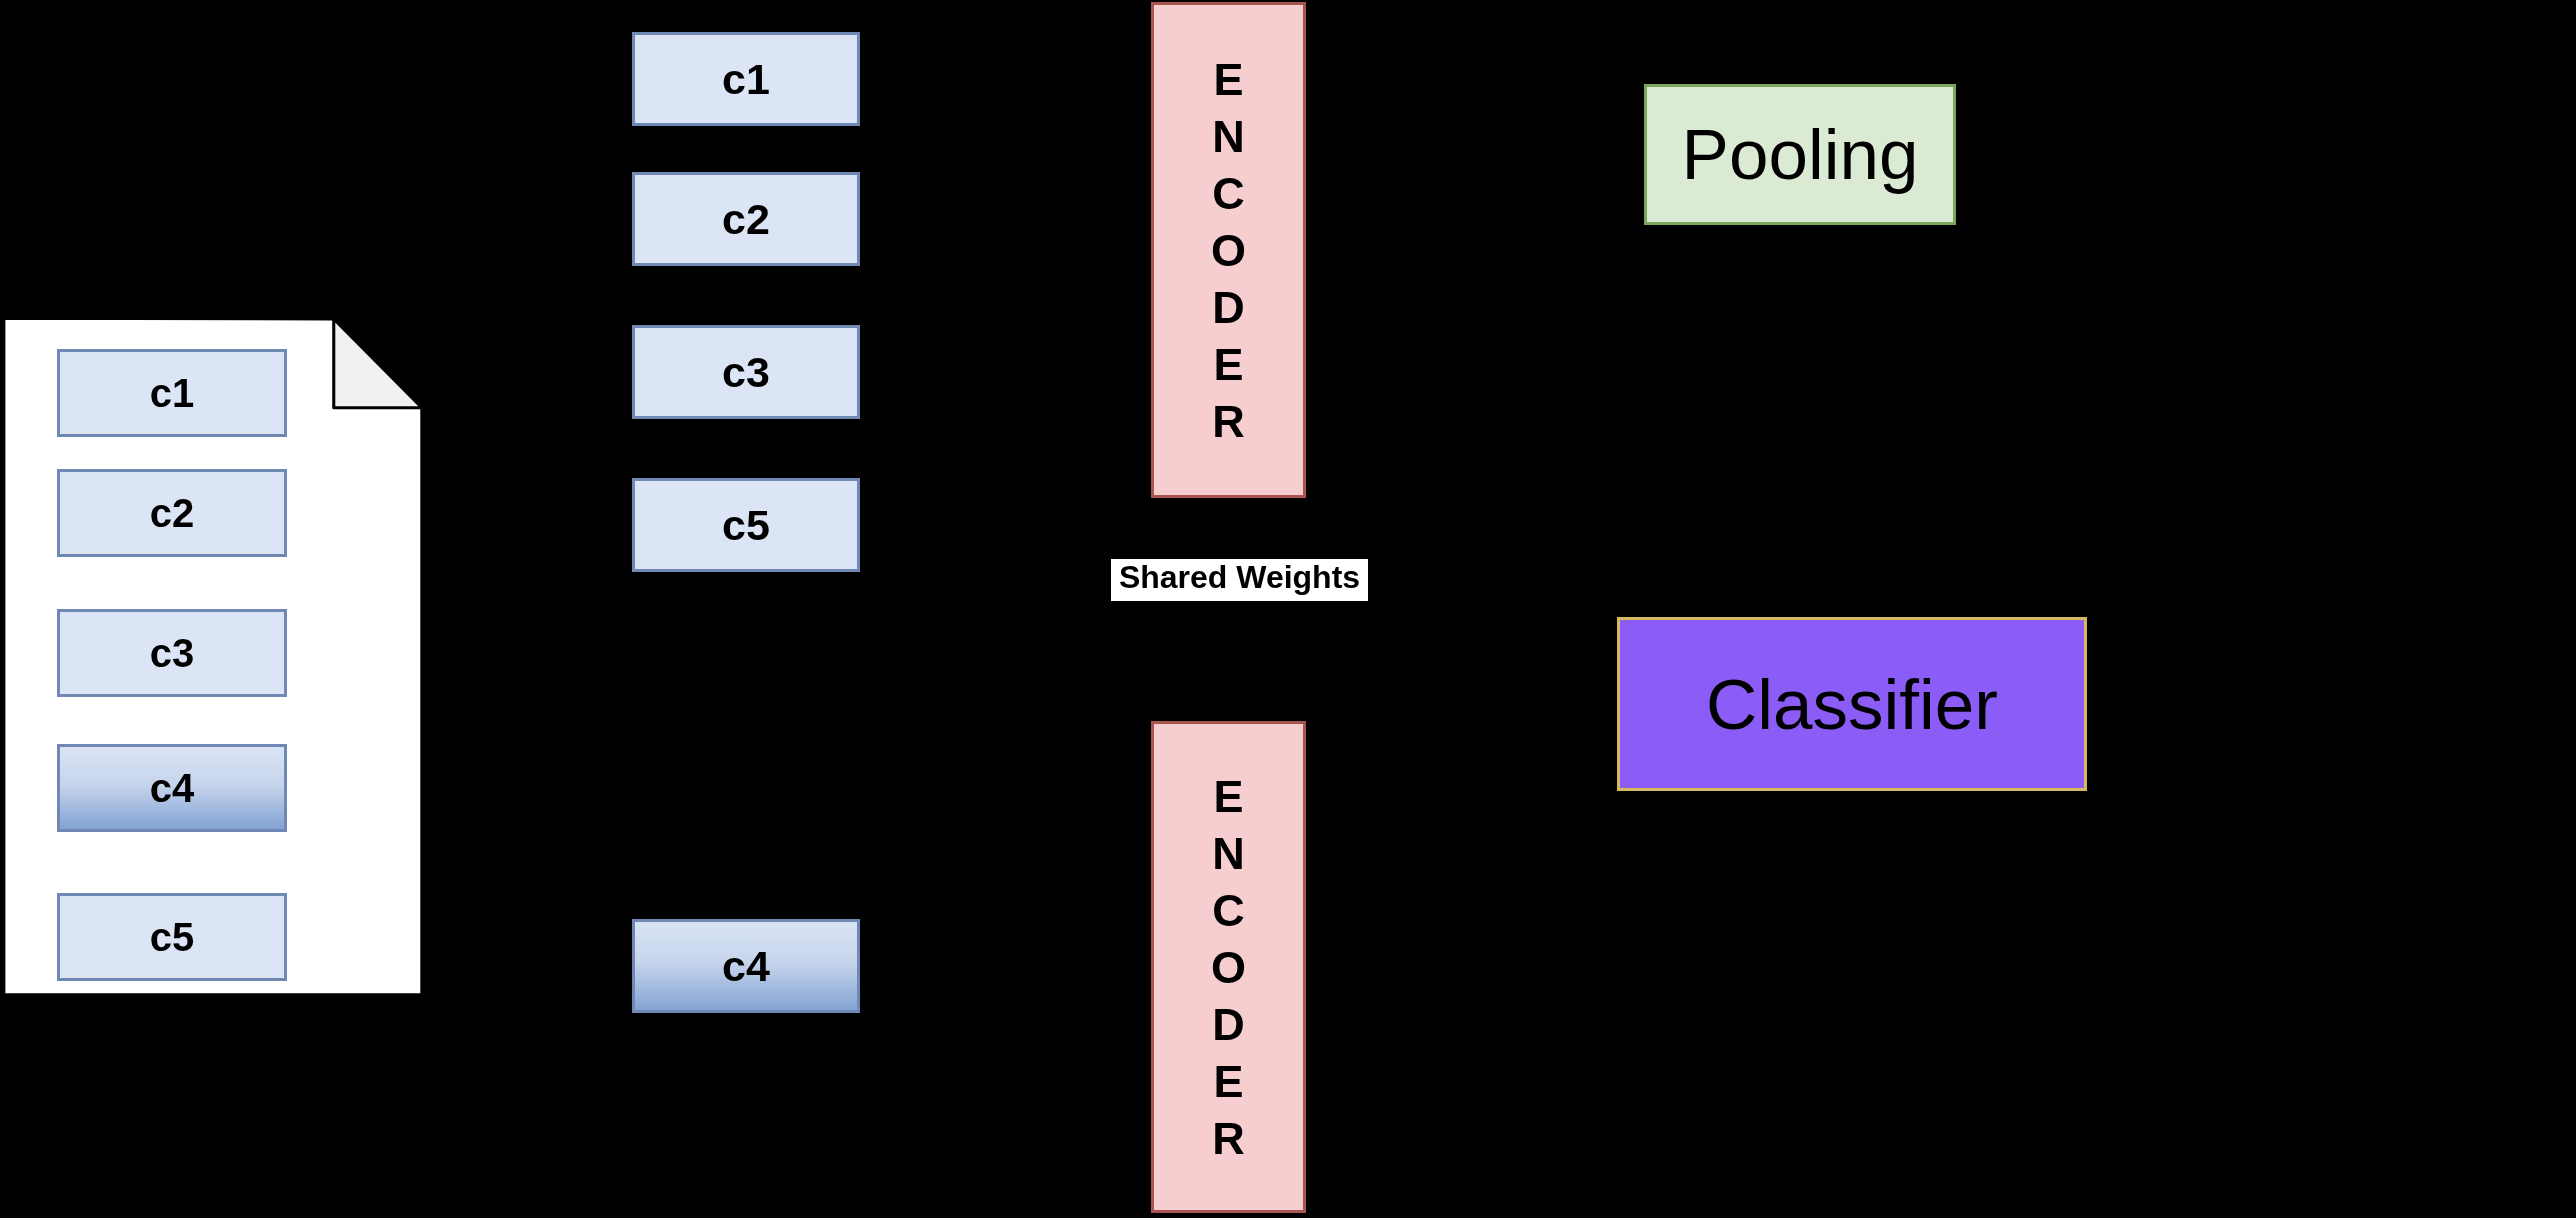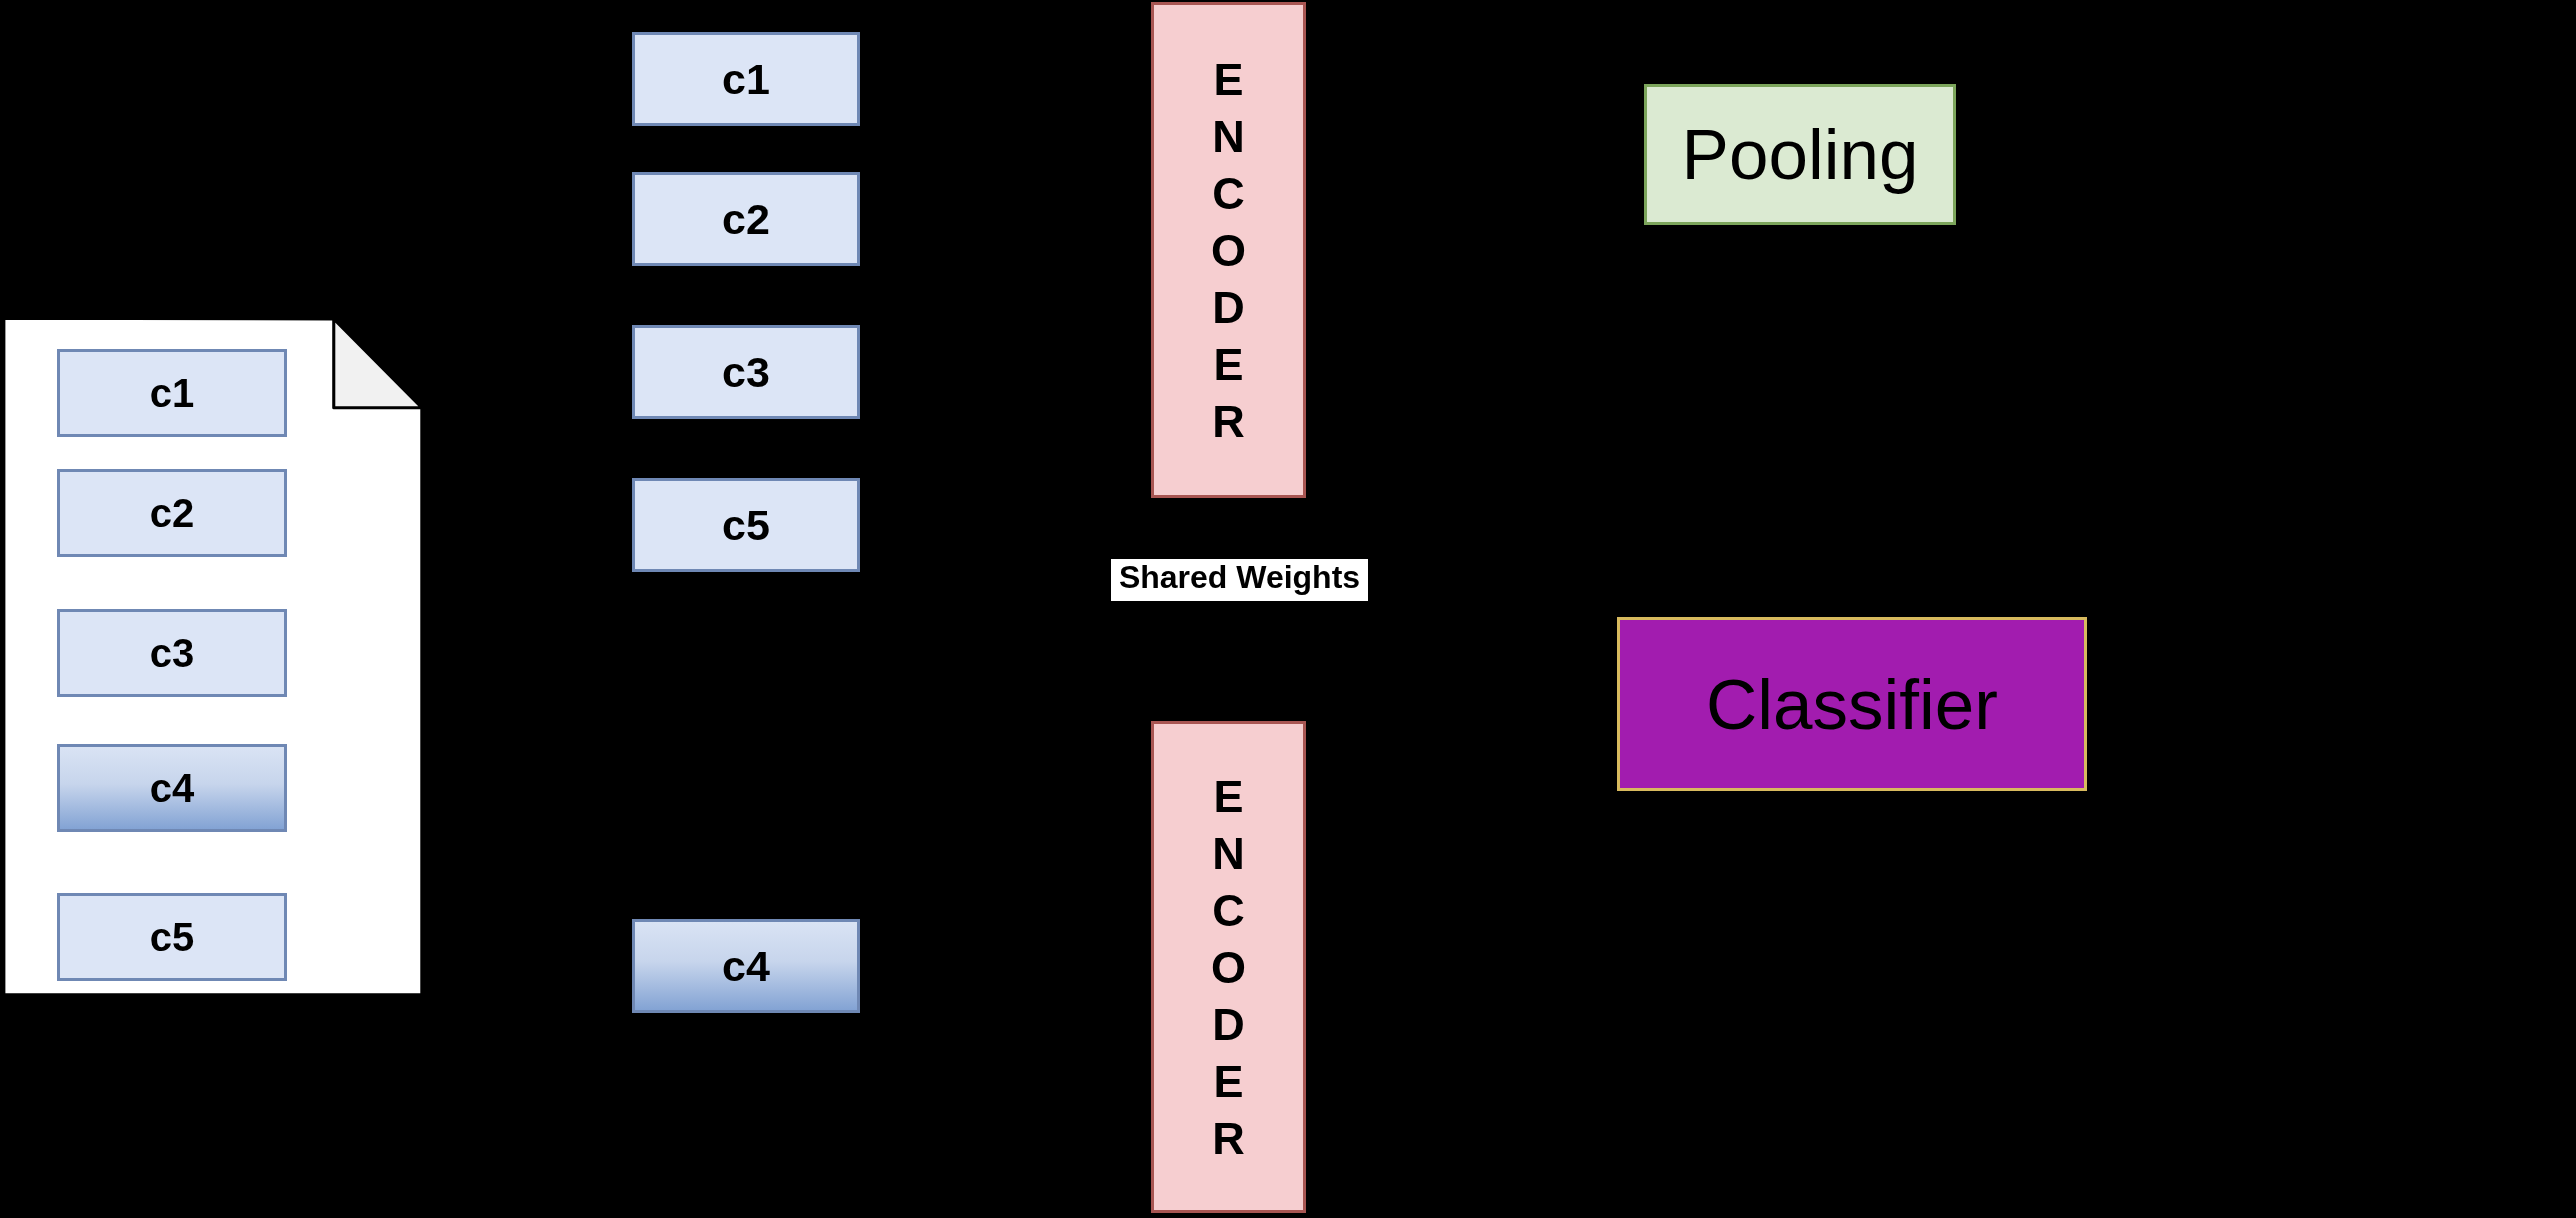--- a/index.html
+++ b/index.html
@@ -59,21 +59,21 @@
 
   
   .pooling {
     left: 1644px; top: 84px; width: 312px; height: 141px;
     background: #dbead2; border: 3.9px solid #7ca55b;
     display: flex; align-items: center; justify-content: center;
     font-size: 71px; color: #000;
   }
   .classifier {
     left: 1617px; top: 617px; width: 470px; height: 174px;
-    background: #a21caf; border: 3.9px solid #d8ba5e;
+    background: #8b5cf6; border: 3.9px solid #d8ba5e;
     display: flex; align-items: center; justify-content: center;
     font-size: 71px; color: #000;
   }
 </style>
 </head>
 <body>
 
 <svg class="abs" style="left:1.5px; top:315px;" width="424" height="683" viewBox="0 0 548 884">
   <polygon points="2,4 429,5 543,120 543,880 2,880" fill="#ffffff" stroke="#000000" stroke-width="4"></polygon>
   <polygon points="429,5 429,120 543,120" fill="#f1f1f1" stroke="#000000" stroke-width="4" stroke-linejoin="round"></polygon>

